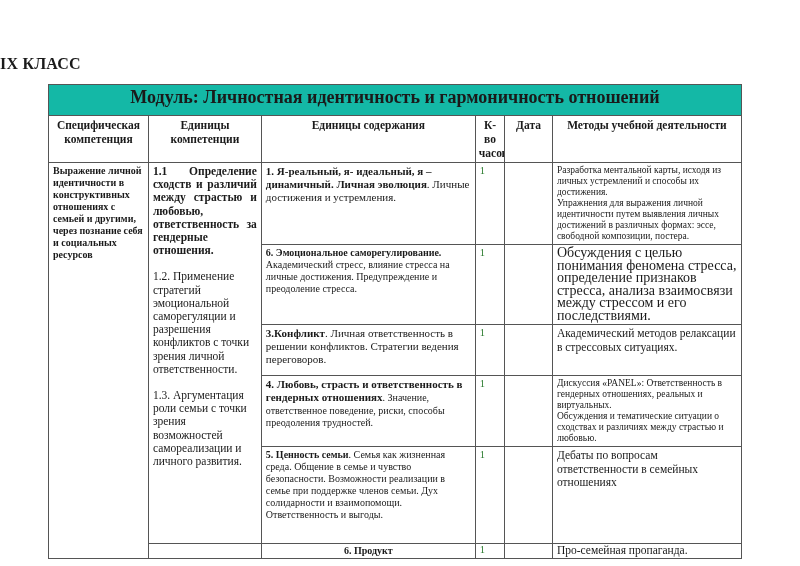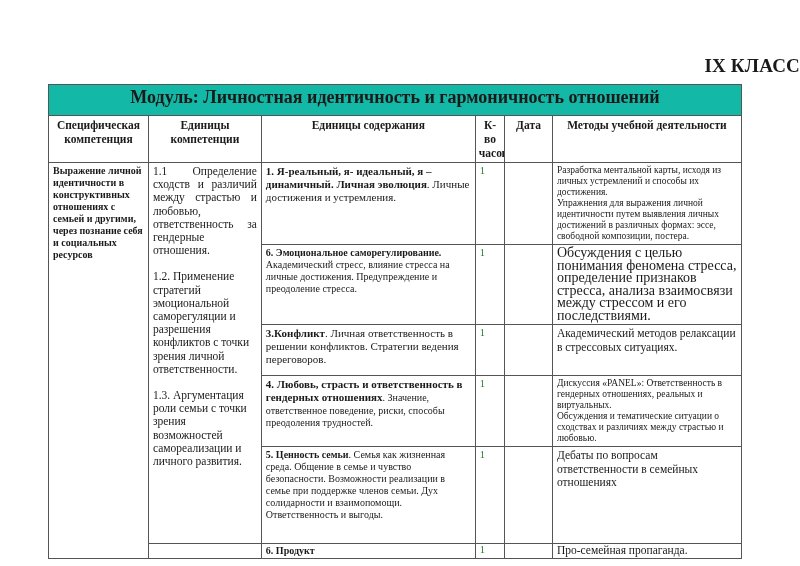--- a/index.html
+++ b/index.html
@@ -13,23 +13,23 @@
     position: relative;
     overflow: hidden;
     font-family: "Liberation Serif", "DejaVu Serif", serif;
     color: #1a1a1a;
   }
   .page-heading {
     position: absolute;
     top: 55px;
     left: 0;
     width: 800px;
-    text-align: right;
+    text-align: left;
     font-weight: bold;
-    font-size: 19px;
+    font-size: 16px;
     letter-spacing: 0.2px;
   }
   table.plan {
     position: absolute;
     top: 84px;
     left: 48px;
     width: 694px;
     border-collapse: collapse;
     table-layout: fixed;
   }
@@ -68,21 +68,21 @@
     line-height: 12px;
     padding: 2px 3px 2px 6px;
     font-weight: bold;
   }
   td.unit-cell {
     font-size: 11.5px;
     line-height: 13.2px;
     padding: 2px 4px 2px 7px;
   }
   td.unit-cell p { margin: 0 0 13px 0; }
-  td.unit-cell p.justify { text-align: justify; }
+  td.unit-cell p.justify { text-align: justify; font-weight: bold; }
   td.content-cell {
     font-size: 10.5px;
     line-height: 12px;
     padding: 2px 4px;
   }
   td.content-cell.big { font-size: 11px; line-height: 13px; }
   td.content-cell.small { font-size: 10px; line-height: 12px; }
   td.hours-cell {
     font-size: 10.5px;
     color: #2e7d32;
@@ -164,19 +164,19 @@
 
   <tr style="height:97px;">
     <td class="content-cell small"><span class="b">5. Ценность семьи</span><span>. Семья как жизненная среда. Общение в семье и чувство безопасности. Возможности реализации в семье при поддержке членов семьи. Дух солидарности и взаимопомощи. Ответственность и выгоды.</span></td>
     <td class="hours-cell">1</td>
     <td></td>
     <td class="methods-cell big">Дебаты по вопросам ответственности в семейных отношениях</td>
   </tr>
 
   <tr style="height:15px;">
     <td style="padding:0;"></td>
-    <td class="content-cell small" style="padding-top:1px;padding-bottom:0;"><span class="b">6. Продукт</span><span></span></td>
+    <td class="content-cell small" style="padding-top:1px;padding-bottom:0;text-align:center;"><span class="b">6. Продукт</span><span></span></td>
     <td class="hours-cell" style="padding-top:0;padding-bottom:0;">1</td>
     <td></td>
     <td class="methods-cell big" style="padding-top:0;padding-bottom:0;">Про-семейная пропаганда.</td>
   </tr>
 </tbody>
   </table>
 
 </body></html>

